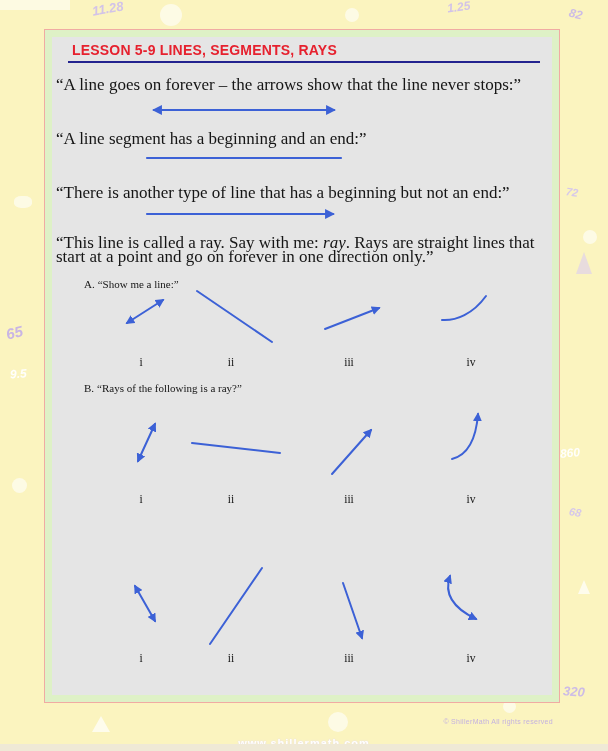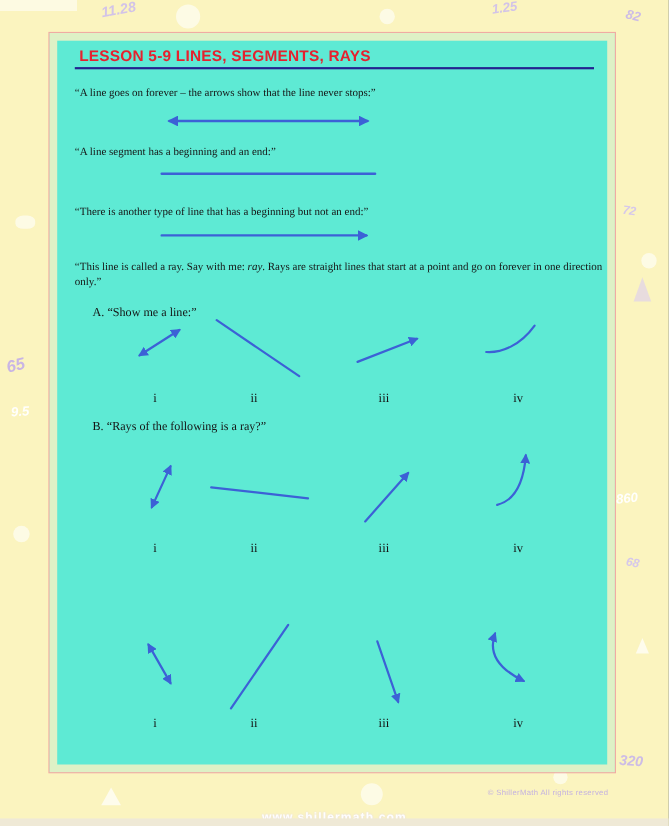--- a/index.html
+++ b/index.html
@@ -13,28 +13,28 @@
       font-family:"Liberation Sans",sans-serif;font-weight:bold;font-size:21px;letter-spacing:2px;
       color:#fffdf4;opacity:.92;
       text-shadow:1px 1px 0 #dccdf0,-1px 1px 0 #dccdf0,1px -1px 0 #dccdf0,-1px -1px 0 #dccdf0;margin-top:31px;}
 
   
   .doodle{position:absolute;font-family:"Liberation Sans",sans-serif;font-style:italic;font-weight:bold;}
   .blob{position:absolute;background:rgba(255,255,255,.6);border-radius:50%;}
   .tri{position:absolute;width:0;height:0;}
 
   
-  .panel{position:absolute;left:45px;top:30px;width:500px;height:658px;background:#5eead4;
+  .panel{position:absolute;left:45px;top:30px;width:500px;height:658px;background:#e5e5e5;
          border:7px solid #def1c6;outline:1px solid #f0aba3;}
 
   .lesson-title{position:absolute;left:20px;top:5px;font-family:"Liberation Sans",sans-serif;
       font-weight:bold;font-size:14px;letter-spacing:.2px;color:#e6212e;white-space:nowrap;}
   .title-rule{position:absolute;left:16px;top:24px;width:472px;height:2px;background:#23238f;}
 
-  .para{position:absolute;left:16px;font-size:10px;line-height:14px;width:480px;}
+  .para{position:absolute;left:4px;font-size:17px;line-height:14px;width:480px;}
   .sec-head{position:absolute;left:32px;font-size:11px;}
   .sec-head .sp{margin-left:3px;}
 
   .fig{position:absolute;overflow:visible;}
   .fig line,.fig path{stroke:#3c61d6;stroke-width:2;fill:none;stroke-linecap:round;}
   .fig.thick line{stroke-width:2.2;}
 
   .rlabel{position:absolute;width:40px;text-align:center;font-size:11.5px;}
 
   

